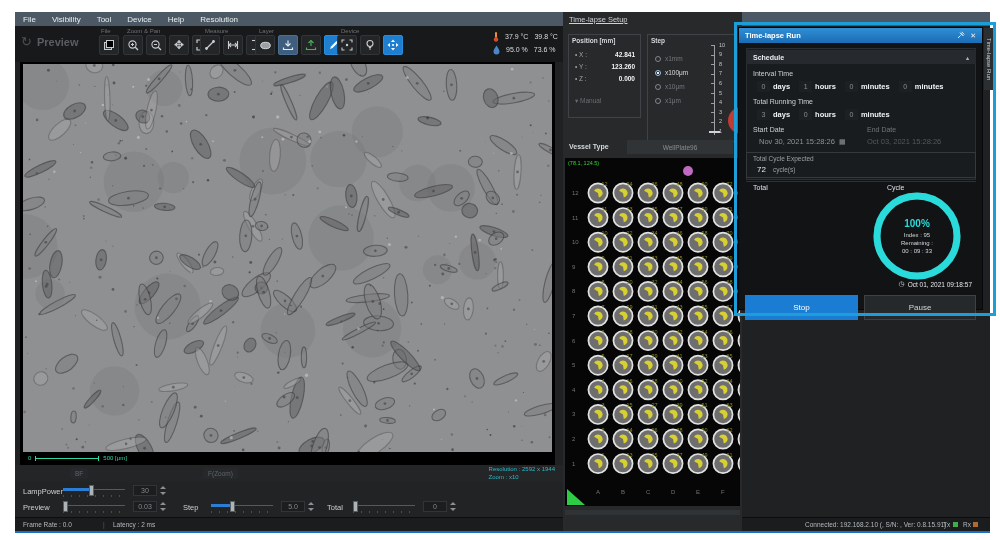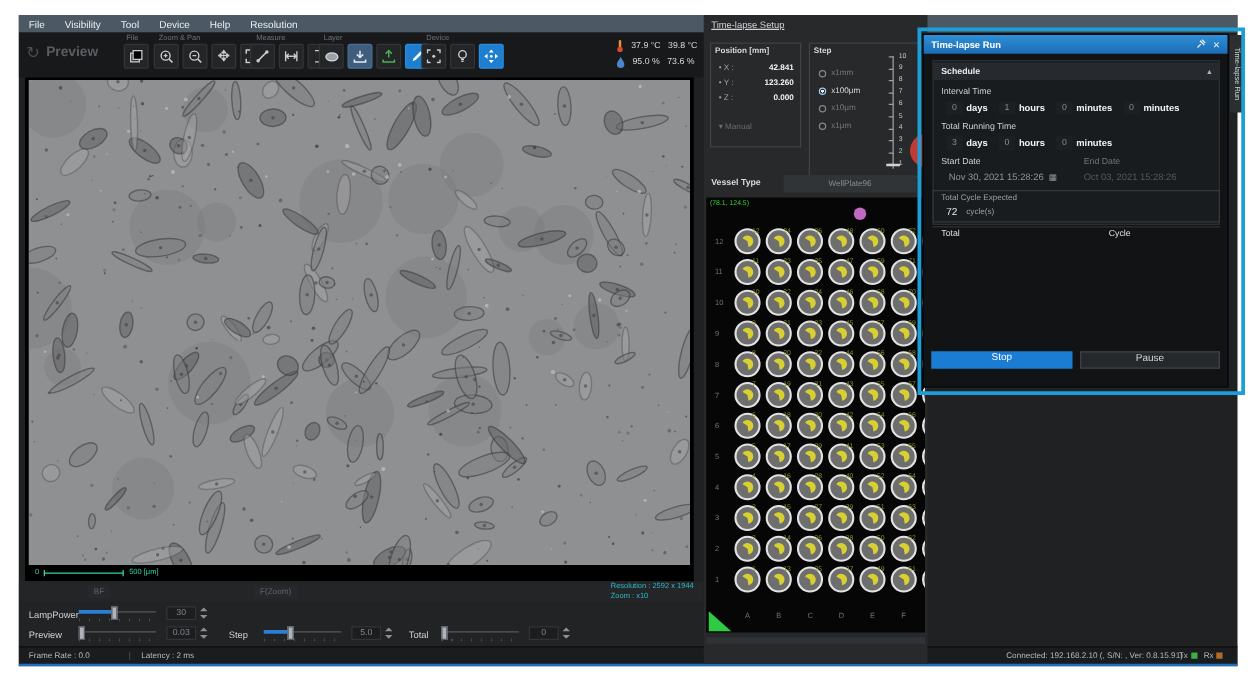--- a/index.html
+++ b/index.html
@@ -120,21 +120,21 @@
   #cycle-box .cb-unit{position:absolute;left:26px;top:13px;font-size:6.5px;color:#9aa0a5;}
   #rp-divider{position:absolute;left:7px;top:153px;width:230px;height:1px;background:#2e3236;}
   .ring-label{position:absolute;font-size:7px;color:#dde0e3;}
   .ring-box{position:absolute;}
   .ring-text{position:absolute;left:0;top:0;width:100%;height:100%;display:flex;flex-direction:column;
              align-items:center;justify-content:center;text-align:center;}
   .ring-pct{font-size:10px;font-weight:bold;color:#29dbdb;margin-bottom:2px;}
   .ring-line{font-size:6px;color:#d4d8db;line-height:8px;}
   #rp-timestamp{position:absolute;right:10px;top:252px;font-size:6.5px;color:#e4e7ea;display:flex;align-items:center;gap:3px;}
   #rp-timestamp .clk{font-size:7px;color:#cfd3d6;}
-  .rp-btn{position:absolute;top:253px;height:14px;display:flex;align-items:flex-start;justify-content:center;
+  .rp-btn{position:absolute;top:267px;height:25px;display:flex;align-items:center;justify-content:center;
           font-size:8px;box-sizing:border-box;}
   #btn-stop{left:6px;width:113px;background:#1b7cd4;color:#ffffff;}
   #btn-pause{left:125px;width:112px;background:#26292c;border:1px solid #3e4246;color:#d3d6d9;}
 
   
   #side-tab{position:absolute;left:984px;top:28px;width:10px;height:62px;background:#2c2f32;
             display:flex;align-items:center;justify-content:center;z-index:15;}
   #side-tab span{writing-mode:vertical-rl;font-size:6px;color:#ccd0d4;white-space:nowrap;}
   #annotation{position:absolute;left:734px;top:22px;width:262px;height:294px;border:3px solid #1c9ed9;
               box-sizing:border-box;z-index:50;pointer-events:none;}
@@ -1296,20 +1296,32 @@
     <div id="cycle-box">
       <span class="cb-lab">Total Cycle Expected</span>
       <span class="cb-val">72</span>
       <span class="cb-unit">cycle(s)</span>
     </div>
     <div id="rp-divider"></div>
 
     <span class="ring-label" style="left:14px;top:156px">Total</span>
 
     <span class="ring-label" style="left:148px;top:156px">Cycle</span>
+    <div class="ring-box" style="left:132px;top:162px;width:92px;height:92px">
+      <svg id="ring-cycle" width="92" height="92">
+            <circle cx="46" cy="46" r="40" fill="none" stroke="#3d4145" stroke-width="7"></circle>
+            <circle cx="46" cy="46" r="40" fill="none" stroke="#29dbdb" stroke-width="7" stroke-dasharray="251.32741228718342 251.32741228718345" transform="rotate(-90 46 46)"></circle>
+          </svg>
+      <div class="ring-text">
+        <div class="ring-pct">100%</div>
+        <div class="ring-line">Index : 95</div>
+        <div class="ring-line">Remaining :</div>
+        <div class="ring-line">00 : 09 : 33</div>
+      </div>
+    </div>
 
     <div id="rp-timestamp">
       <span class="clk">◷</span>
       <span>Oct 01, 2021 09:18:57</span>
     </div>
 
     <div class="rp-btn" id="btn-stop">
           <span>Stop</span>
         </div>
     <div class="rp-btn" id="btn-pause">

